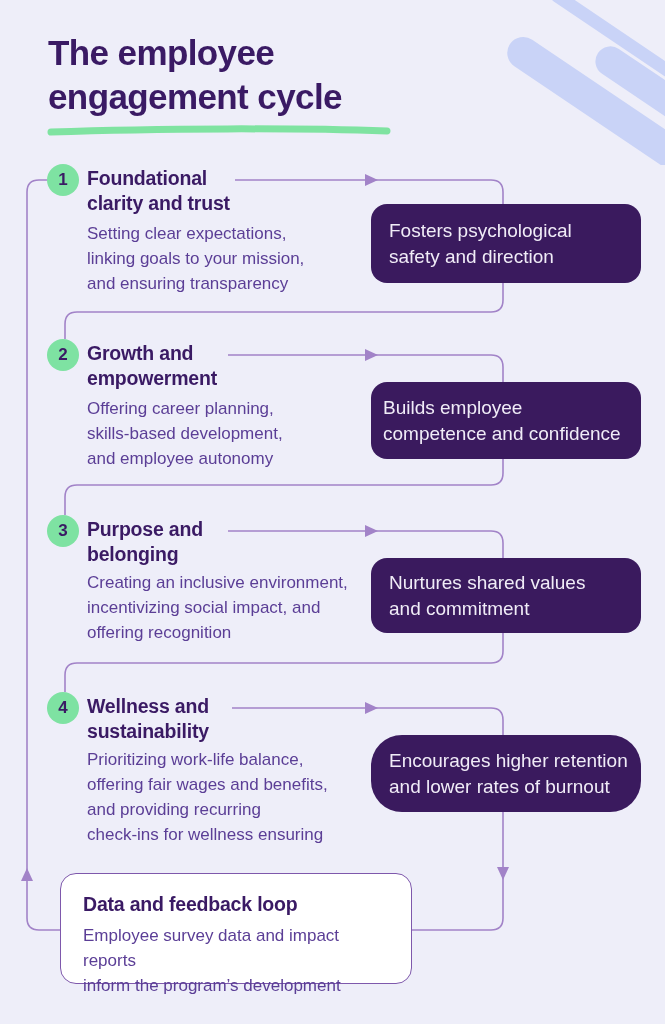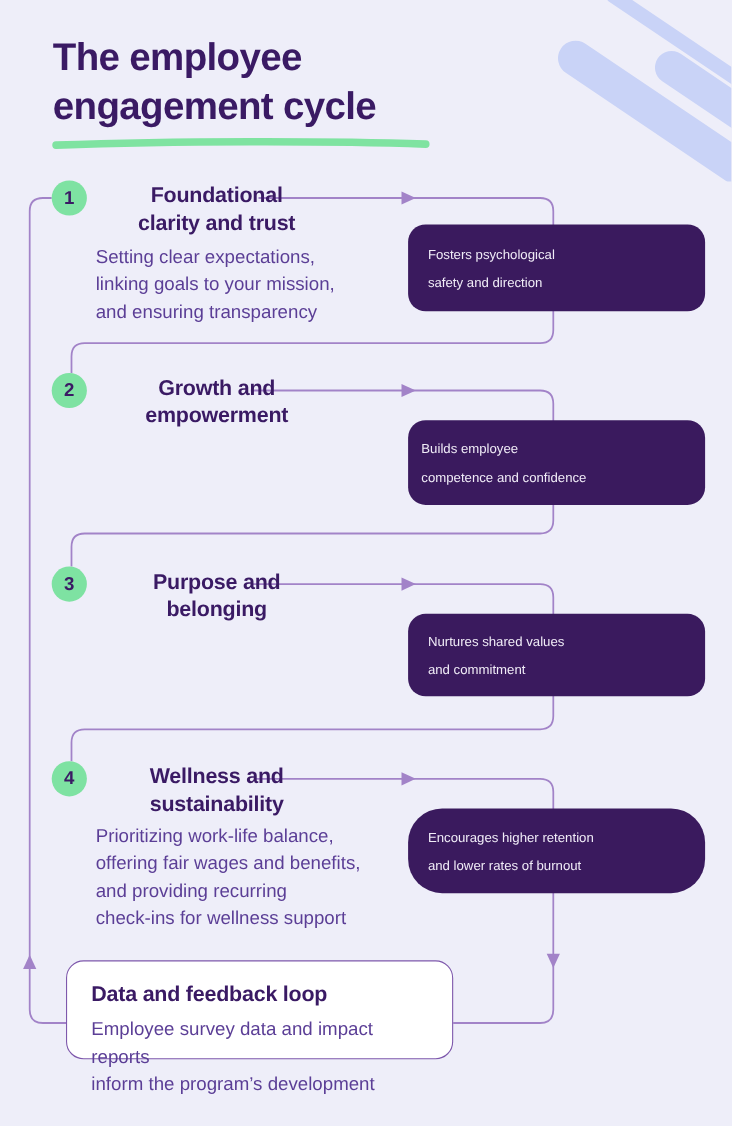--- a/index.html
+++ b/index.html
@@ -32,38 +32,38 @@
   .badge {
     width:32px; height:32px; border-radius:50%;
     background:#7EE2A2; color:#3A1A64;
     display:flex; align-items:center; justify-content:center;
     font-size:17px; font-weight:700; z-index:3;
   }
 
   .step-title {
     left:87px; width:220px;
     font-size:19.5px; line-height:25px; font-weight:700; letter-spacing:-0.2px;
-    color:#3A1A64; white-space:pre-line; z-index:3;text-align:center;
+    color:#3A1A64; white-space:pre-line; z-index:3;
   }
   .step-desc {
     left:87px; width:300px;
     font-size:17px; line-height:25px;
     color:#5B3E96; white-space:pre-line; z-index:3;
   }
 
   .outcome {
     left:371px; width:270px;
     background:#3A1A5E; border-radius:16px;
-    color:#F0ECF7; font-size:12px; line-height:26px;
+    color:#F0ECF7; font-size:19px; line-height:26px;
     display:flex; align-items:center;
     padding:0 12px 0 18px; white-space:pre-line; z-index:3;
   }
 
   .feedback {
-    left:60px; top:873px; width:352px; height:90px;
+    left:60px; top:873px; width:352px; height:111px;
     background:#FFFFFF; border:1.5px solid #7E58AC; border-radius:16px;
     padding:19px 22px; z-index:3;
   }
   .feedback-title {
     font-size:19.5px; font-weight:700; letter-spacing:-0.2px; color:#3A1A64;
   }
   .feedback-desc {
     margin-top:7px; font-size:17px; line-height:25px;
     color:#5B3E96; white-space:pre-line;
   }
@@ -119,44 +119,50 @@
   <div class="abs outcome" style="top:204px; height:79px;">
     <span>Fosters psychological
 safety and direction</span>
   </div>
 
   <div class="abs badge" style="left:47px; top:339px;">
     <span>2</span>
   </div>
   <div class="abs step-title" style="top:341px;">Growth and
 empowerment</div>
+  <div class="abs step-desc" style="top:396px;">Offering career planning,
+skills-based development,
+and employee autonomy</div>
   <div class="abs outcome" style="top:382px; height:77px;padding-left:12px;">
     <span>Builds employee
 competence and confidence</span>
   </div>
 
   <div class="abs badge" style="left:47px; top:515px;">
     <span>3</span>
   </div>
   <div class="abs step-title" style="top:517px;">Purpose and
 belonging</div>
+  <div class="abs step-desc" style="top:570px;">Creating an inclusive environment,
+incentivizing social impact, and
+offering recognition</div>
   <div class="abs outcome" style="top:558px; height:75px;">
     <span>Nurtures shared values
 and commitment</span>
   </div>
 
   <div class="abs badge" style="left:47px; top:692px;">
     <span>4</span>
   </div>
   <div class="abs step-title" style="top:694px;">Wellness and
 sustainability</div>
   <div class="abs step-desc" style="top:747px;">Prioritizing work-life balance,
 offering fair wages and benefits,
 and providing recurring
-check-ins for wellness support</div>
+check-ins for wellness ensuring</div>
   <div class="abs outcome" style="top:735px; height:77px;border-radius:31px;">
     <span>Encourages higher retention
 and lower rates of burnout</span>
   </div>
 
   <div class="abs feedback">
     <div class="feedback-title">Data and feedback loop</div>
     <div class="feedback-desc">Employee survey data and impact reports
 inform the program’s development</div>
   </div>

